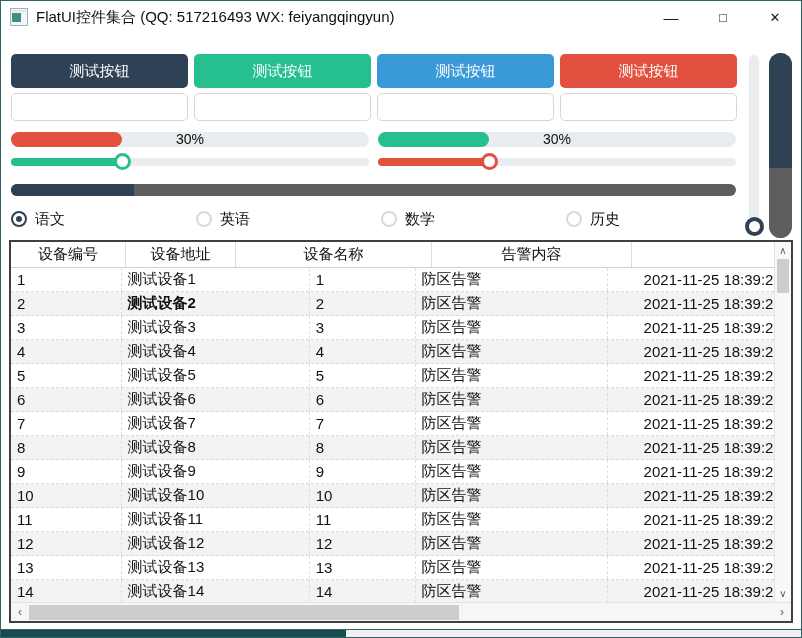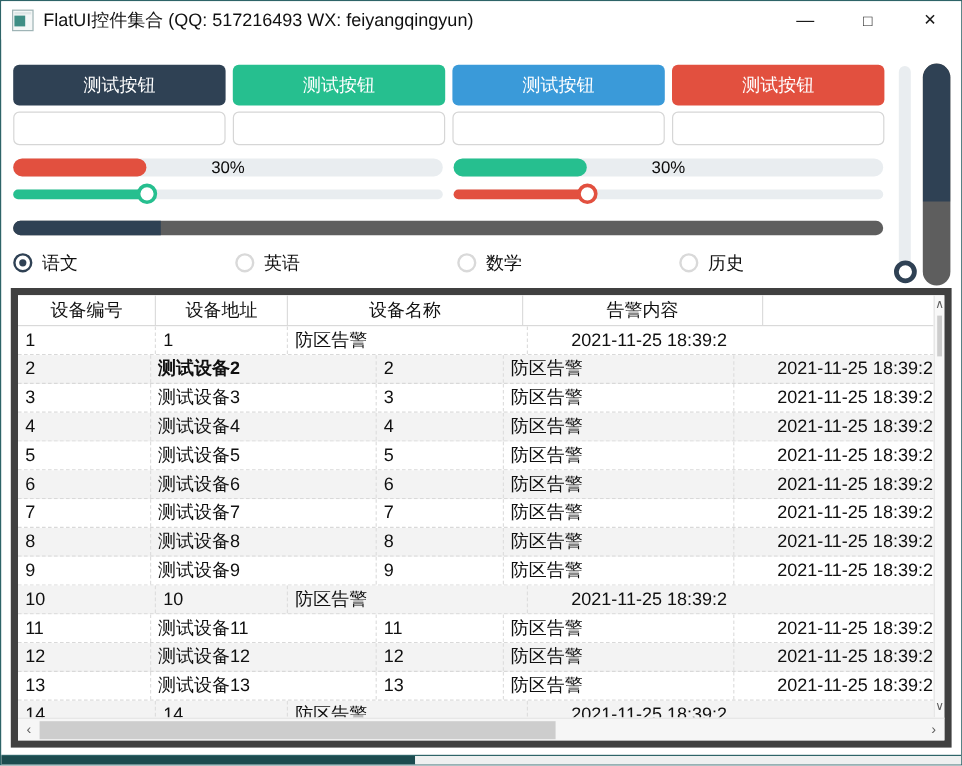--- a/index.html
+++ b/index.html
@@ -46,21 +46,21 @@
   
   .radio-item{position:absolute;top:206px;height:24px;display:flex;align-items:center;gap:8px;}
   .radio-circle{width:16px;height:16px;border-radius:50%;border:2px solid #d9d9d9;background:#fff;
     box-sizing:border-box;position:relative;flex:0 0 auto;}
   .radio-item.checked .radio-circle{border-color:#2f4154;}
   .radio-item.checked .radio-circle::after{content:"";position:absolute;left:3px;top:3px;width:6px;height:6px;
     border-radius:50%;background:#2f4154;}
   .radio-label{font-size:15px;color:#101010;}
   
   .table{position:absolute;left:8px;top:239px;width:784px;height:383px;box-sizing:border-box;
-    border:6px solid #404040;background:#fff;display:flex;flex-direction:column;}
+    border:2px solid #404040;background:#fff;display:flex;flex-direction:column;}
   .table-main{display:flex;flex:1;overflow:hidden;}
   .tgrid{width:763px;}
   .thead{display:flex;height:26px;box-sizing:border-box;border-bottom:1px solid #d0d0d0;background:#fff;}
   .th{box-sizing:border-box;border-right:1px solid #dcdcdc;display:flex;align-items:center;
     justify-content:center;font-size:15px;color:#101010;overflow:hidden;white-space:nowrap;}
   .th:last-child{border-right:none;}
   .tr{display:flex;height:24px;box-sizing:border-box;border-bottom:1px dashed #d9d9d9;background:#fff;}
   .tr:nth-child(even){background:#f3f3f3;}
   .td{box-sizing:border-box;border-right:1px dashed #dedede;padding-left:6px;display:flex;
     align-items:center;font-size:15px;color:#101010;overflow:hidden;white-space:nowrap;}
@@ -166,20 +166,21 @@
         <div class="thead">
             <div class="th" style="width: 115px;">设备编号</div>
             <div class="th" style="width: 110px;">设备地址</div>
             <div class="th" style="width: 196px;">设备名称</div>
             <div class="th" style="width: 200px;">告警内容</div>
             <div class="th" style="width: 142px;"></div>
           </div>
         <div id="tbody">
             <div class="tr">
               <div class="td" style="width: 115px;">1</div>
+              <div class="td" style="width: 196px;">测试设备1</div>
               <div class="td" style="width: 110px;">1</div>
               <div class="td" style="width: 200px;">防区告警</div>
               <div class="td" style="width: 142px;">2021-11-25 18:39:2</div>
             </div>
             <div class="tr">
               <div class="td" style="width: 115px;">2</div>
               <div class="td" style="width: 196px; font-weight: bold;">测试设备2</div>
               <div class="td" style="width: 110px;">2</div>
               <div class="td" style="width: 200px;">防区告警</div>
               <div class="td" style="width: 142px;">2021-11-25 18:39:2</div>
@@ -228,20 +229,21 @@
             </div>
             <div class="tr">
               <div class="td" style="width: 115px;">9</div>
               <div class="td" style="width: 196px;">测试设备9</div>
               <div class="td" style="width: 110px;">9</div>
               <div class="td" style="width: 200px;">防区告警</div>
               <div class="td" style="width: 142px;">2021-11-25 18:39:2</div>
             </div>
             <div class="tr">
               <div class="td" style="width: 115px;">10</div>
+              <div class="td" style="width: 196px;">测试设备10</div>
               <div class="td" style="width: 110px;">10</div>
               <div class="td" style="width: 200px;">防区告警</div>
               <div class="td" style="width: 142px;">2021-11-25 18:39:2</div>
             </div>
             <div class="tr">
               <div class="td" style="width: 115px;">11</div>
               <div class="td" style="width: 196px;">测试设备11</div>
               <div class="td" style="width: 110px;">11</div>
               <div class="td" style="width: 200px;">防区告警</div>
               <div class="td" style="width: 142px;">2021-11-25 18:39:2</div>
@@ -255,20 +257,21 @@
             </div>
             <div class="tr">
               <div class="td" style="width: 115px;">13</div>
               <div class="td" style="width: 196px;">测试设备13</div>
               <div class="td" style="width: 110px;">13</div>
               <div class="td" style="width: 200px;">防区告警</div>
               <div class="td" style="width: 142px;">2021-11-25 18:39:2</div>
             </div>
             <div class="tr">
               <div class="td" style="width: 115px;">14</div>
+              <div class="td" style="width: 196px;">测试设备14</div>
               <div class="td" style="width: 110px;">14</div>
               <div class="td" style="width: 200px;">防区告警</div>
               <div class="td" style="width: 142px;">2021-11-25 18:39:2</div>
             </div>
           </div>
       </div>
       <div class="vscroll">
         <div class="sb-btn">∧</div>
         <div class="vthumb"></div>
         <div class="vspacer"></div>

